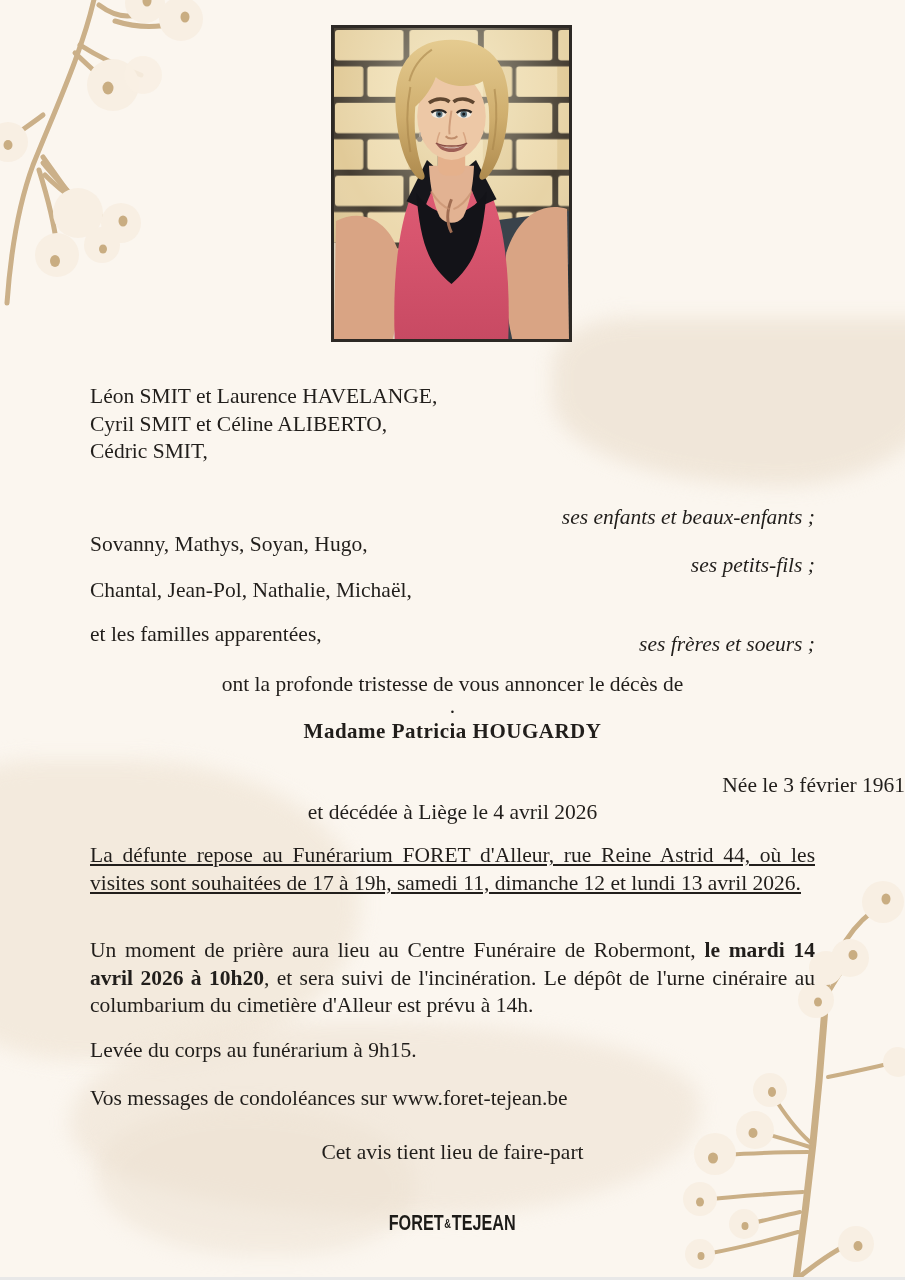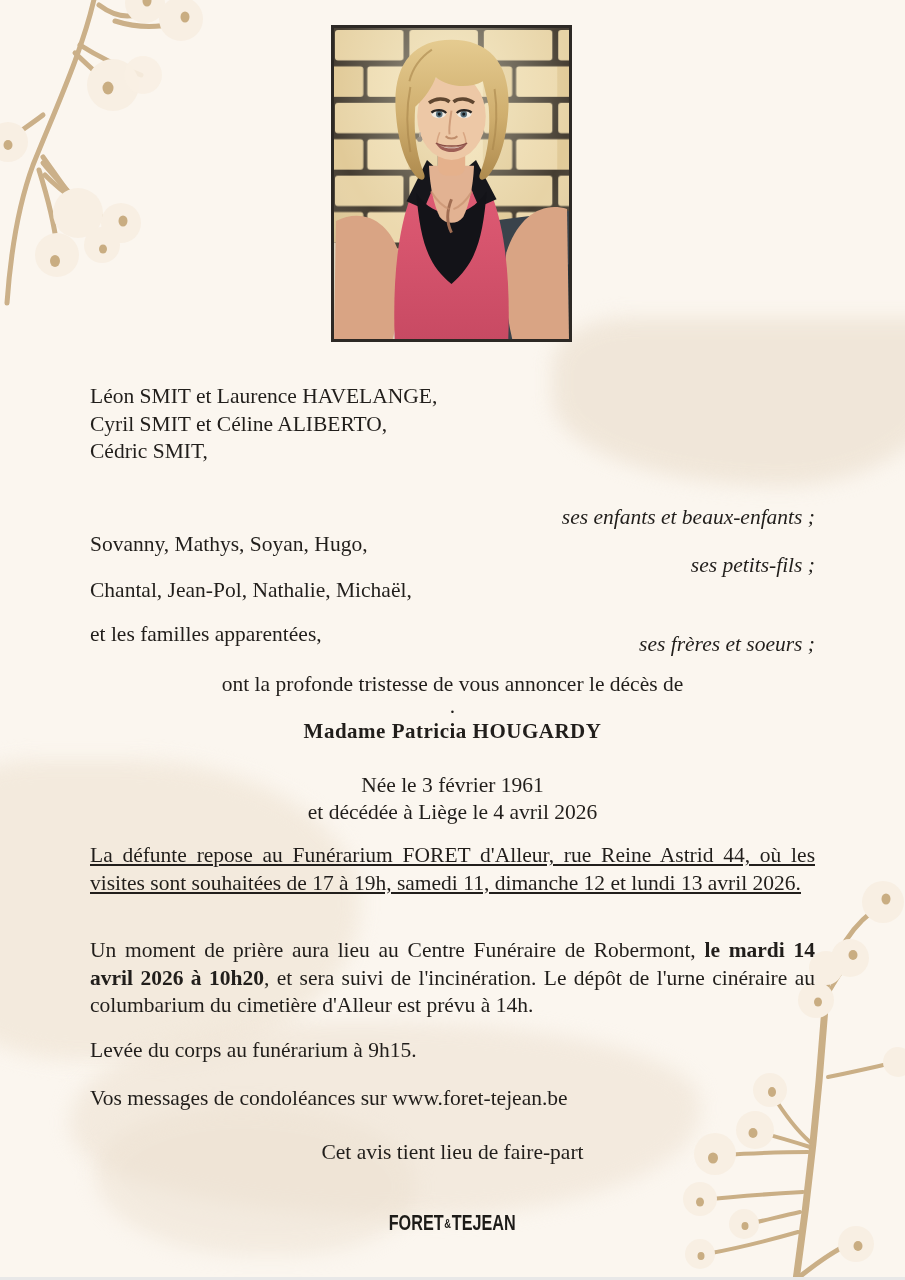--- a/index.html
+++ b/index.html
@@ -229,21 +229,21 @@
   <div class="abs txt r-label" style="top:504px;">ses enfants et beaux-enfants ;</div>
   <div class="abs txt" style="left:90px;top:531px;">Sovanny, Mathys, Soyan, Hugo,</div>
   <div class="abs txt r-label" style="top:552px;">ses petits-fils ;</div>
   <div class="abs txt" style="left:90px;top:577px;">Chantal, Jean-Pol, Nathalie, Michaël,</div>
   <div class="abs txt r-label" style="top:597px;margin-top:34px;">ses frères et soeurs ;</div>
   <div class="abs txt" style="left:90px;top:621px;">et les familles apparentées,</div>
 
   <div class="abs txt center" style="top:671px;">ont la profonde tristesse de vous annoncer le décès de</div>
   <div class="abs txt center dot-line" style="top:700px;">.</div>
   <div class="abs txt center deceased" style="top:716px;">Madame Patricia HOUGARDY</div>
-  <div class="abs txt center" style="top:772px;">Née le 3 février 1961</div>
+  <div class="abs txt center" style="top:772px;text-align:right;">Née le 3 février 1961</div>
   <div class="abs txt center" style="top:799px;">et décédée à Liège le 4 avril 2026</div>
 
   <div class="abs txt para" style="top:842px;text-decoration:underline;">La défunte repose au Funérarium FORET d'Alleur, rue Reine Astrid 44, où les visites sont souhaitées de 17 à 19h, samedi 11, dimanche 12 et lundi 13 avril 2026.</div>
   <div class="abs txt para" style="top:937px;"><span>Un moment de prière aura lieu au Centre Funéraire de Robermont, </span><b>le mardi 14 avril 2026 à 10h20</b><span>, et sera suivi de l'incinération. Le dépôt de l'urne cinéraire au columbarium du cimetière d'Alleur est prévu à 14h.</span></div>
   <div class="abs txt" style="left:90px;top:1037px;text-align:right;">Levée du corps au funérarium à 9h15.</div>
   <div class="abs txt" style="left:90px;top:1085px;">Vos messages de condoléances sur www.foret-tejean.be</div>
   <div class="abs txt center" style="top:1139px;">Cet avis tient lieu de faire-part</div>
 
   <div class="abs logo" style="top:1210px;">
     <span class="inner"><span>FORET</span><span class="amp">&amp;</span><span>TEJEAN</span></span>

